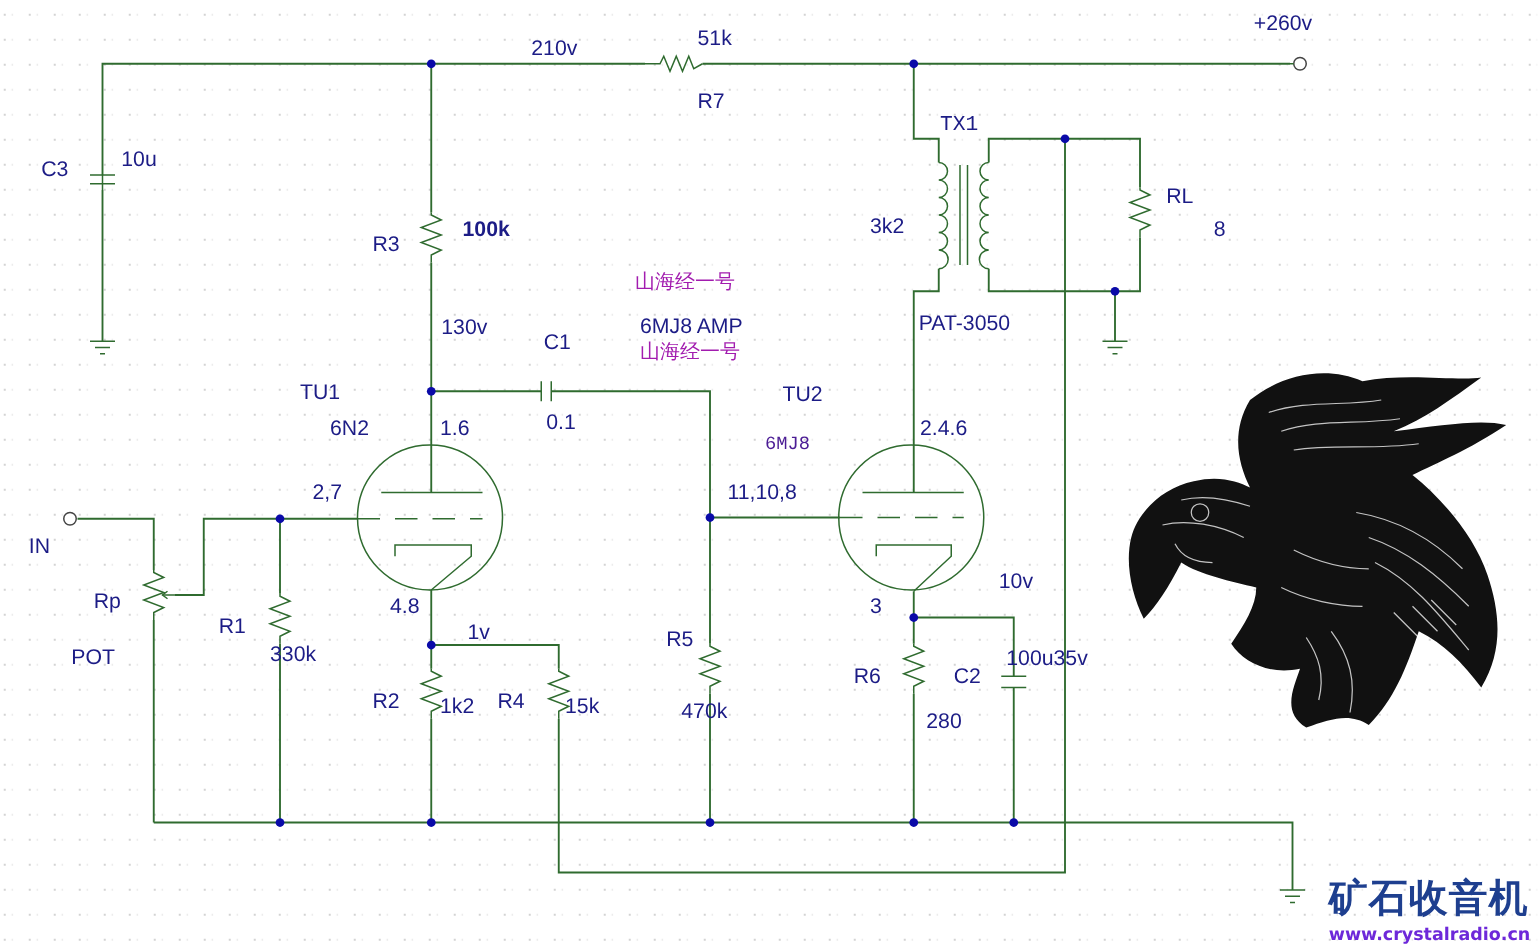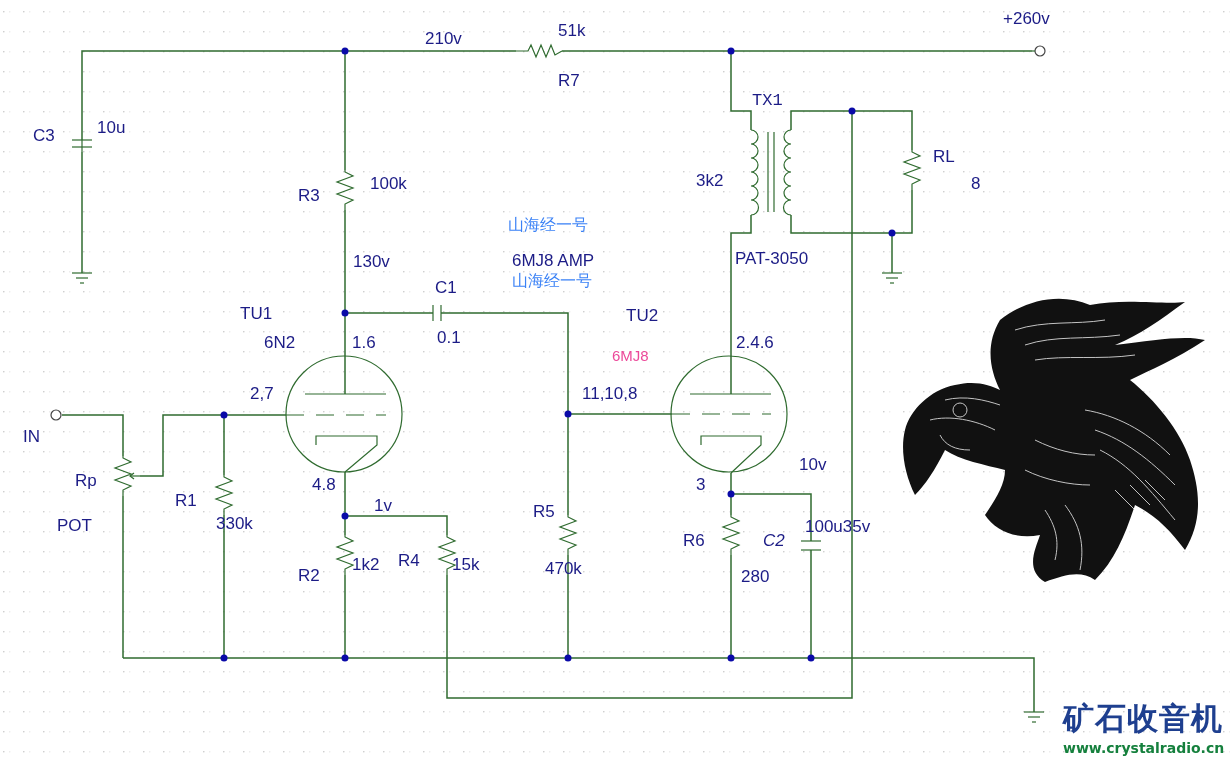--- a/index.html
+++ b/index.html
@@ -1,25 +1,25 @@
 <!DOCTYPE html>
 <html><head>
 <meta charset="utf-8">
 <style>
   html, body { margin:0; padding:0; background:#ffffff; }
   body { width:1230px; height:761px; position:relative; overflow:hidden;
          font-family:"Liberation Sans", sans-serif; }
   #canvas { position:absolute; left:0; top:0; width:1230px; height:761px; }
   .lbl { position:absolute; color:#1c1c86; font-size:17px; line-height:1; white-space:nowrap; }
-  .lbl.cn { font-family:"DejaVu Sans", sans-serif; font-size:16px; color:#3b82f6; }
-  .lbl.soft { color:#ec4899; font-size:15px; }
+  .lbl.cn { font-family:"DejaVu Sans", sans-serif; font-size:16px; color:#a21caf; }
+  .lbl.soft { color:#4c1d95; font-size:15px;font-family:Liberation Mono, monospace; }
   .wm-cn { position:absolute; left:1063px; top:698px; font-family:"DejaVu Sans", sans-serif;
            font-weight:bold; font-size:31px; color:#1e3f8f; letter-spacing:1px; }
   .wm-url { position:absolute; left:1063px; top:740px; font-family:"DejaVu Sans", sans-serif;
-            font-weight:bold; font-size:14px; color:#15803d; }
+            font-weight:bold; font-size:14px; color:#6d28d9; }
   .eagle { position:absolute; left:885px; top:290px; width:345px; height:300px; }
 </style>
 </head>
 <body>
 
 <svg id="canvas" viewBox="0 0 1230 761" xmlns="http://www.w3.org/2000/svg">
   <defs>
     <pattern id="grid" width="20" height="20" patternUnits="userSpaceOnUse" x="3" y="11">
       <circle cx="0.8" cy="0.8" r="0.8" fill="#c4c4c4"></circle>
       <circle cx="6.8" cy="0.8" r="0.6" fill="#d8d8d8"></circle>
@@ -162,58 +162,58 @@
   </g>
 </svg>
 
 <span class="lbl" style="left:1003px;top:10px;">+260v</span>
 <span class="lbl" style="left:381px;top:30px;margin-left:44px;">210v</span>
 <span class="lbl" style="left:558px;top:22px;">51k</span>
 <span class="lbl" style="left:558px;top:72px;">R7</span>
 <span class="lbl" style="left:33px;top:127px;">C3</span>
 <span class="lbl" style="left:97px;top:119px;">10u</span>
 <span class="lbl" style="left:298px;top:187px;">R3</span>
-<span class="lbl" style="left:370px;top:175px;">100k</span>
+<span class="lbl" style="left:370px;top:175px;font-weight:bold;">100k</span>
 <span class="lbl" style="left:353px;top:253px;">130v</span>
 <span class="lbl cn" style="left:508px;top:217px;">山海经一号</span>
 <span class="lbl" style="left:512px;top:252px;">6MJ8 AMP</span>
 <span class="lbl cn" style="left:512px;top:273px;">山海经一号</span>
 <span class="lbl" style="left:752px;top:92px;font-family:Liberation Mono, monospace;">TX1</span>
 <span class="lbl" style="left:696px;top:172px;">3k2</span>
 <span class="lbl" style="left:735px;top:250px;">PAT-3050</span>
 <span class="lbl" style="left:933px;top:148px;">RL</span>
 <span class="lbl" style="left:971px;top:175px;">8</span>
-<span class="lbl" style="left:435px;top:279px;">C1</span>
+<span class="lbl" style="left:435px;top:265px;">C1</span>
 <span class="lbl" style="left:437px;top:329px;">0.1</span>
 <span class="lbl" style="left:240px;top:305px;">TU1</span>
 <span class="lbl" style="left:264px;top:334px;">6N2</span>
 <span class="lbl" style="left:352px;top:334px;">1.6</span>
 <span class="lbl" style="left:250px;top:385px;">2,7</span>
 <span class="lbl" style="left:312px;top:476px;">4.8</span>
 <span class="lbl" style="left:374px;top:497px;">1v</span>
 <span class="lbl" style="left:626px;top:307px;">TU2</span>
 <span class="lbl soft" style="left:612px;top:348px;">6MJ8</span>
 <span class="lbl" style="left:736px;top:334px;">2.4.6</span>
 <span class="lbl" style="left:582px;top:385px;">11,10,8</span>
 <span class="lbl" style="left:696px;top:476px;">3</span>
 <span class="lbl" style="left:799px;top:456px;">10v</span>
 <span class="lbl" style="left:23px;top:428px;">IN</span>
 <span class="lbl" style="left:75px;top:472px;">Rp</span>
 <span class="lbl" style="left:57px;top:517px;">POT</span>
 <span class="lbl" style="left:175px;top:492px;text-align:right;">R1</span>
 <span class="lbl" style="left:216px;top:515px;">330k</span>
-<span class="lbl" style="left:298px;top:552px;margin-top:15px;">R2</span>
+<span class="lbl" style="left:298px;top:552px;">R2</span>
 <span class="lbl" style="left:352px;top:556px;">1k2</span>
 <span class="lbl" style="left:398px;top:552px;">R4</span>
 <span class="lbl" style="left:452px;top:556px;">15k</span>
 <span class="lbl" style="left:533px;top:503px;">R5</span>
 <span class="lbl" style="left:521px;top:560px;margin-left:24px;">470k</span>
 <span class="lbl" style="left:683px;top:532px;">R6</span>
 <span class="lbl" style="left:741px;top:568px;">280</span>
-<span class="lbl" style="left:763px;top:532px;font-style:italic;">C2</span>
+<span class="lbl" style="left:763px;top:532px;">C2</span>
 <span class="lbl" style="left:805px;top:518px;">100u35v</span>
 
 <svg class="eagle" viewBox="0 0 345 300" xmlns="http://www.w3.org/2000/svg">
   <g fill="#111">
     <path d="M115,30 C140,10 175,2 205,15 C240,8 280,15 300,12 C275,30 255,45 230,55 C270,50 300,45 320,50 C290,70 265,80 245,90 C270,110 295,140 305,170 C315,200 318,230 300,260 C285,240 270,225 250,215 C240,245 230,270 210,290 C195,280 180,285 160,292 C140,280 150,260 155,245 C130,250 110,240 100,225 C110,210 120,195 120,180 C100,175 75,170 60,160 C50,180 40,195 30,205 C20,185 15,160 20,140 C25,120 45,100 70,95 C90,90 105,95 115,100 C105,80 100,55 115,30 Z"></path>
   </g>
   <g stroke="#fff" stroke-width="1" fill="none" opacity="0.75">
     <path d="M130,40 C160,30 190,35 220,30"></path>
       <path d="M140,55 C170,45 200,50 235,45"></path>
     <path d="M150,70 C180,65 215,70 250,65"></path>

